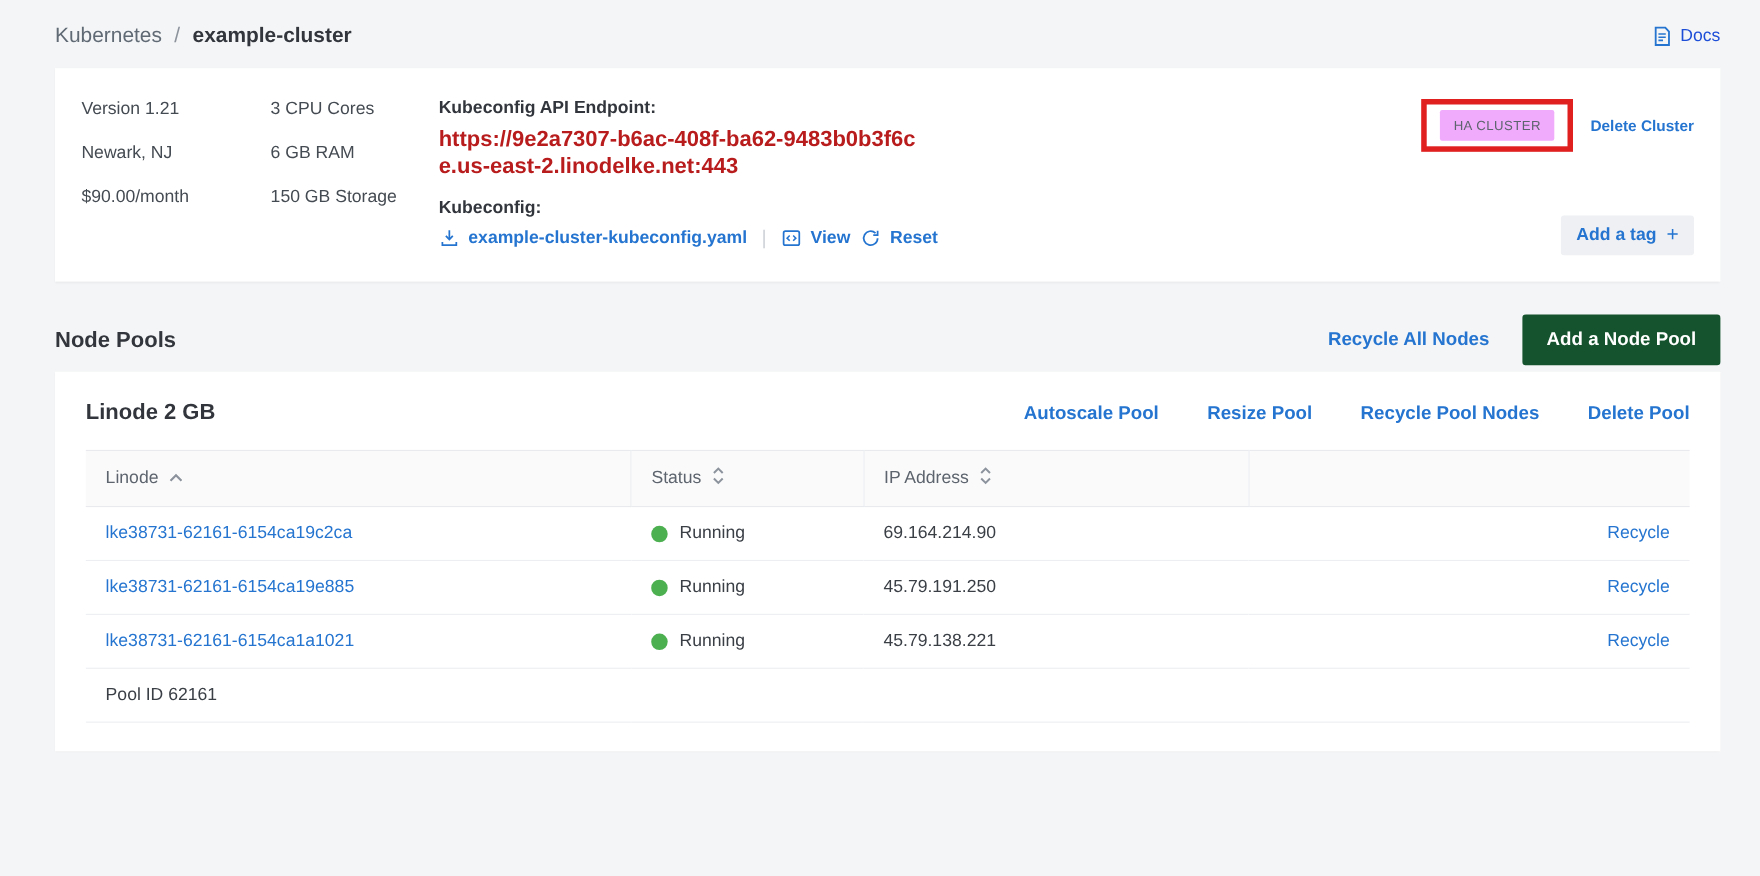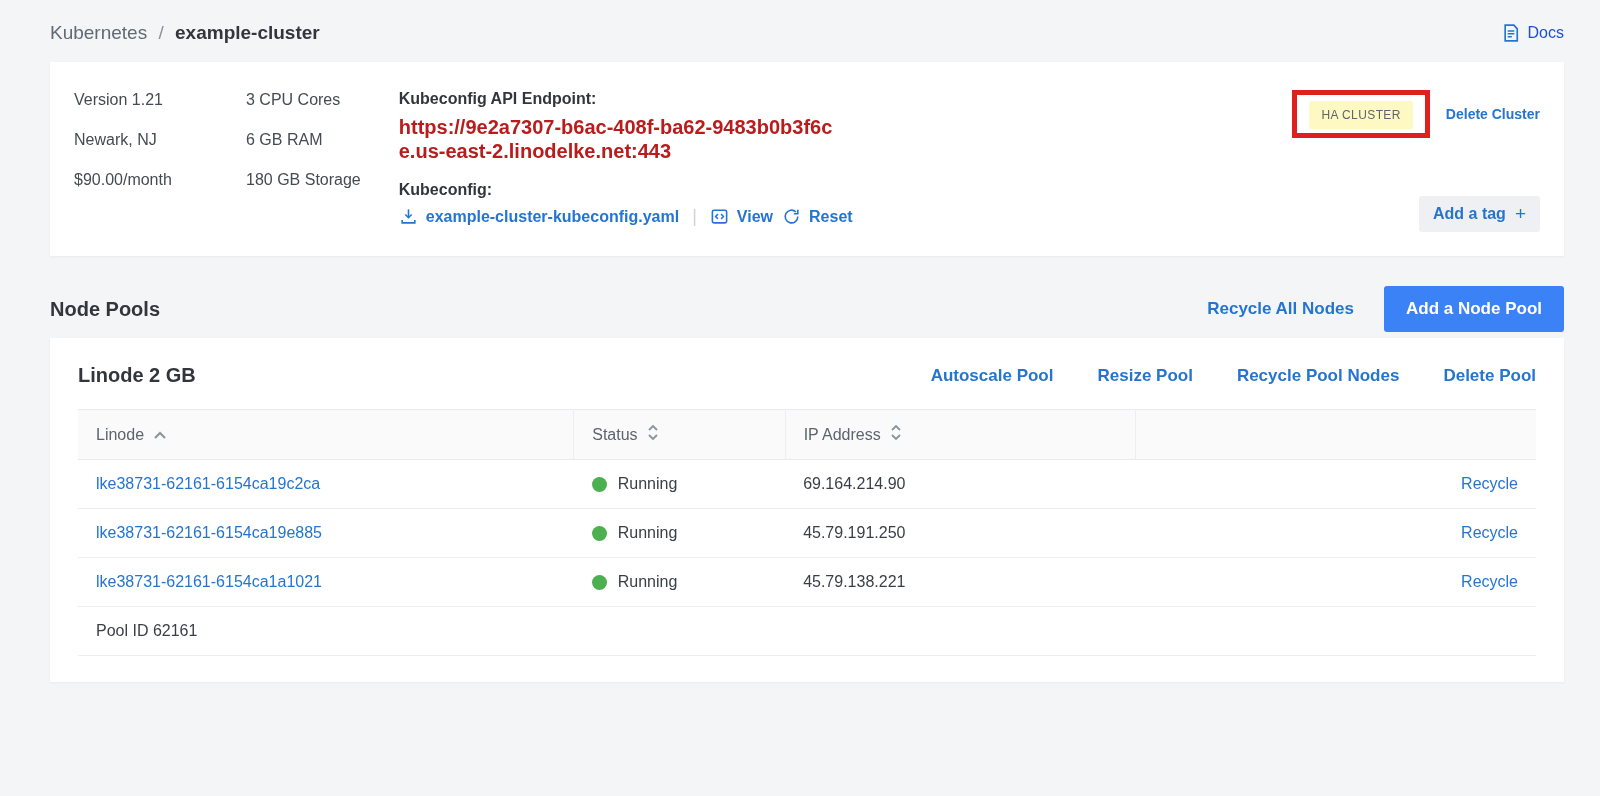--- a/index.html
+++ b/index.html
@@ -32,31 +32,31 @@
   .endpoint-url { font-size: 20px; color: #b91c1c; line-height: 24px; word-break: break-all; max-width: 448px; font-weight: bold; }
   .kubeconfig-label { margin-top: 18px; }
   .kubeconfig-row { display: flex; align-items: center; gap: 9px; font-size: 16px; }
   .kubeconfig-row a { color: #2575d0; display: flex; align-items: center; gap: 8px; font-weight: bold; }
   .kc-divider { color: #cfd3d8; font-size: 18px; margin: 0 4px; }
   .icon-blue svg { display: block; }
 
   .summary-right { margin-left: auto; display: flex; flex-direction: column; align-items: flex-end; justify-content: space-between; }
   .ha-row { display: flex; align-items: center; }
   .annotation-box { border: 5px solid #e01f1f; padding: 10px 12px; background: transparent; }
-  .ha-chip { background: #fef9c3; color: #5d646d; font-size: 12px; letter-spacing: 0.4px; padding: 7px 12px; border-radius: 2px; white-space: nowrap; }
+  .ha-chip { background: #f0abfc; color: #5d646d; font-size: 12px; letter-spacing: 0.4px; padding: 7px 12px; border-radius: 2px; white-space: nowrap; }
   .delete-cluster { color: #2575d0; font-weight: bold; font-size: 14px; margin-left: 16px; }
   .add-tag-btn { display: flex; align-items: center; gap: 9px; background: #eef0f3; border: none; color: #2575d0; font-family: inherit; font-weight: bold; font-size: 16px; padding: 9px 14px; border-radius: 3px; cursor: pointer; }
   .add-tag-btn .plus { font-weight: normal; font-size: 19px; line-height: 14px; }
 
   
   .pools-header { display: flex; align-items: center; justify-content: space-between; margin: 30px 0 6px 0; }
   .pools-title { font-size: 20px; font-weight: bold; color: #32363c; }
   .pools-actions { display: flex; align-items: center; }
   .recycle-all { color: #2575d0; font-weight: bold; font-size: 17px; margin-right: 30px; }
-  .add-pool-btn { background: #3b82f6; color: #ffffff; border: none; font-family: inherit; font-weight: bold; font-size: 17px; padding: 13px 22px; border-radius: 3px; cursor: pointer; }
+  .add-pool-btn { background: #14532d; color: #ffffff; border: none; font-family: inherit; font-weight: bold; font-size: 17px; padding: 13px 22px; border-radius: 3px; cursor: pointer; }
 
   
   .pool-card { padding: 26px 28px 26px 28px; }
   .pool-head { display: flex; align-items: center; justify-content: space-between; margin-bottom: 22px; }
   .pool-name { font-size: 20px; font-weight: bold; }
   .pool-links { display: flex; align-items: center; gap: 44px; }
   .pool-links a { color: #2575d0; font-weight: bold; font-size: 17px; }
 
   table.nodes { width: 100%; border-collapse: collapse; font-size: 16px; }
   table.nodes thead th {
@@ -101,21 +101,21 @@
     </a>
   </header>
 
   <section class="card summary-card">
     <div class="specs">
       <div>Version 1.21</div>
       <div>3 CPU Cores</div>
       <div>Newark, NJ</div>
       <div>6 GB RAM</div>
       <div>$90.00/month</div>
-      <div>180 GB Storage</div>
+      <div>150 GB Storage</div>
     </div>
 
     <div class="endpoint-block">
       <div class="block-label">Kubeconfig API Endpoint:</div>
       <div class="endpoint-url">https://9e2a7307-b6ac-408f-ba62-9483b0b3f6ce.us-east-2.linodelke.net:443</div>
       <div class="block-label kubeconfig-label">Kubeconfig:</div>
       <div class="kubeconfig-row">
         <a>
           <span class="icon-blue">
             <svg width="19" height="19" viewBox="0 0 24 24" fill="none" stroke="#2575d0" stroke-width="2">

